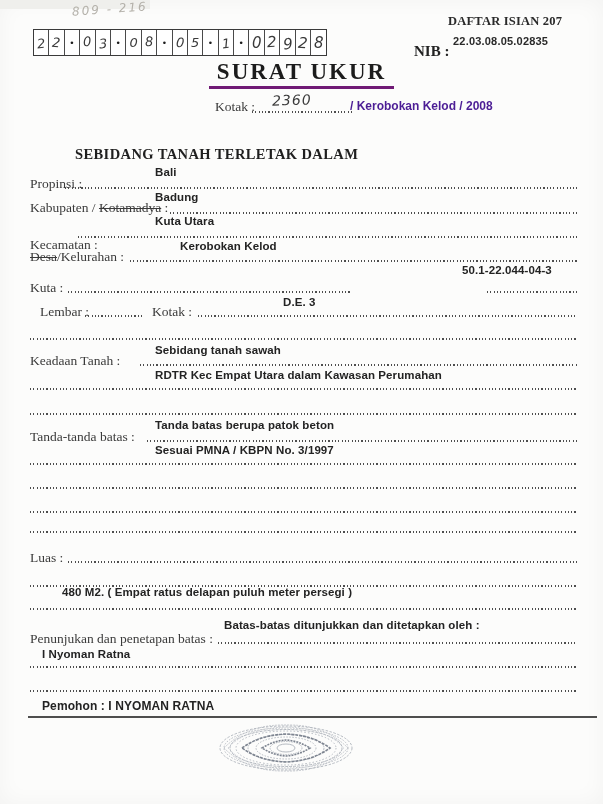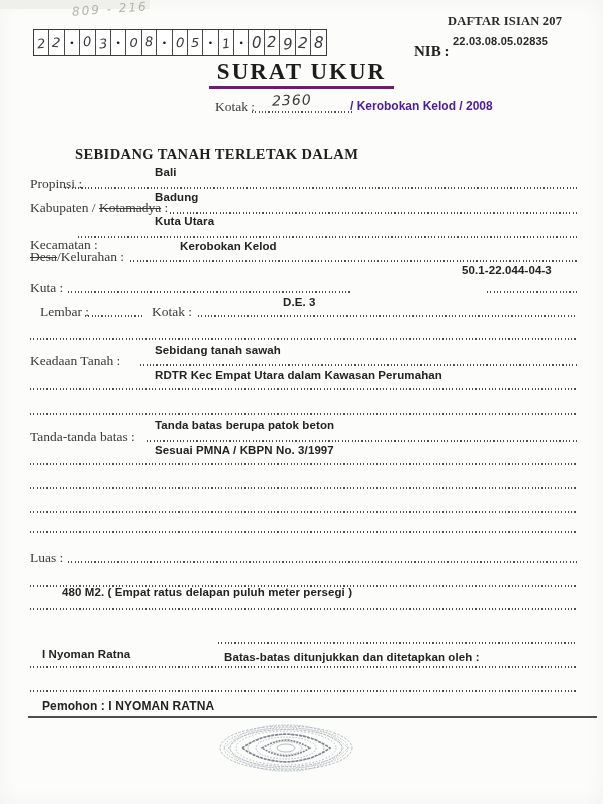--- a/index.html
+++ b/index.html
@@ -189,21 +189,22 @@
   <div class="dl" style="left:30px; top:511px; width:547px;"></div>
   <div class="dl" style="left:30px; top:531px; width:547px;"></div>
 
   <div class="tv" style="left:62px; top:538px;margin-top:48px;">480 M2. ( Empat ratus delapan puluh meter persegi )</div>
   <div class="lb" style="left:30px; top:550px;">Luas :</div>
   <div class="dl" style="left:68px; top:561px; width:509px;"></div>
 
   <div class="dl" style="left:30px; top:585px; width:547px;"></div>
   <div class="dl" style="left:30px; top:608px; width:547px;"></div>
 
-  <div class="tv" style="left:224px; top:651px;">Batas-batas ditunjukkan dan ditetapkan oleh :</div>
+  <div class="tv" style="left:224px; top:619px;">Batas-batas ditunjukkan dan ditetapkan oleh :</div>
+  <div class="lb" style="left:30px; top:631px;">Penunjukan dan penetapan batas :</div>
   <div class="dl" style="left:218px; top:642px; width:359px;"></div>
   <div class="tv" style="left:42px; top:648px;">I Nyoman Ratna</div>
   <div class="dl" style="left:30px; top:666px; width:547px;"></div>
 
   <div class="dl" style="left:30px; top:690px; width:547px;"></div>
 
   <div class="tv" style="left:42px; top:699px; font-size:12px;">Pemohon : I NYOMAN RATNA</div>
 
   <div class="solid-line"></div>
 

